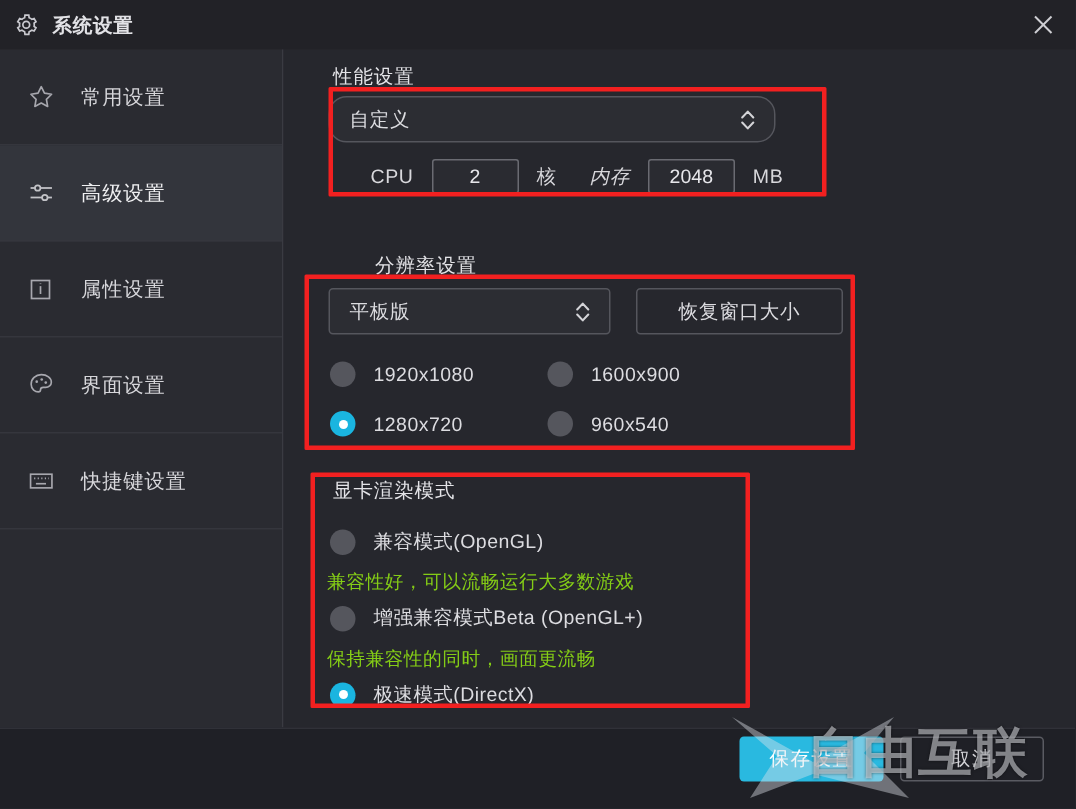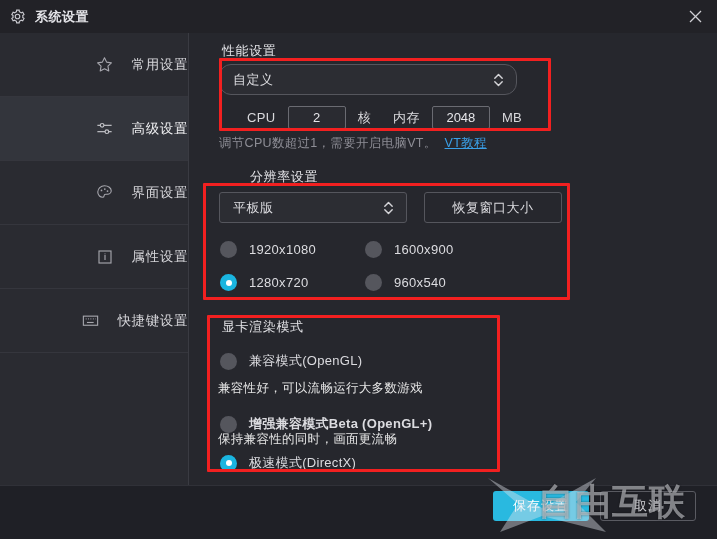--- a/index.html
+++ b/index.html
@@ -65,21 +65,20 @@
   }
   .side-item {
     position: relative;
     height: 64px;
     display: flex;
     align-items: center;
     padding-left: 17px;
     box-sizing: border-box;
     border-bottom: 1px solid #35363d;
     cursor: pointer;
-    justify-content: flex-end;
   }
   .side-item.active {
     background: #33353c;
   }
   .side-item .s-icon {
     width: 20px; height: 20px;
     display: flex; align-items: center; justify-content: center;
     opacity: .85;
   }
   .side-item .s-label {
@@ -215,21 +214,21 @@
   .radio-label {
     margin-left: 12px;
     font-size: 13px;
     color: #dcdce0;
     letter-spacing: .3px;
     white-space: nowrap;
   }
   .radio-desc {
     position: absolute;
     font-size: 12.5px;
-    color: #e5e5e5;
+    color: #84cc16;
     letter-spacing: .3px;
   }
 
   
   .annot {
     position: absolute;
     border: 3px solid #f22020;
     box-sizing: border-box;
     pointer-events: none;
     border-radius: 1px;
@@ -333,39 +332,39 @@
           <line x1="3" y1="16" x2="21" y2="16"></line>
           <circle cx="9" cy="8" r="2.3" fill="#33353c"></circle>
           <circle cx="15" cy="16" r="2.3" fill="#33353c"></circle>
         </svg>
       </span>
       <span class="s-label">高级设置</span>
     </div>
 
     <div class="side-item">
       <span class="s-icon">
+        <svg width="18" height="18" viewBox="0 0 24 24" fill="none" stroke="#bdbdc4" stroke-width="1.5">
+          <rect x="4" y="4" width="16" height="16"></rect>
+          <line x1="12" y1="9" x2="12" y2="16"></line>
+          <line x1="12" y1="6.6" x2="12" y2="7.2"></line>
+        </svg>
+      </span>
+      <span class="s-label">属性设置</span>
+    </div>
+
+    <div class="side-item">
+      <span class="s-icon">
         <svg width="19" height="19" viewBox="0 0 24 24" fill="none" stroke="#bdbdc4" stroke-width="1.4">
           <path d="M12 3.5c-4.7 0-8.5 3.6-8.5 8 0 4.5 3.6 6.5 6 6.5 1.4 0 1.9-.9 1.9-1.7 0-1.5 1-2.1 2.3-2.1h2c2.6 0 4.8-2 4.8-4.4 0-3.6-3.6-6.3-8.5-6.3z"></path>
           <circle cx="8.2" cy="9.4" r="1.1" fill="#bdbdc4" stroke="none"></circle>
           <circle cx="12.4" cy="7.6" r="1.1" fill="#bdbdc4" stroke="none"></circle>
           <circle cx="15.8" cy="10.2" r="1.1" fill="#bdbdc4" stroke="none"></circle>
         </svg>
       </span>
       <span class="s-label">界面设置</span>
-    </div>
-
-    <div class="side-item">
-      <span class="s-icon">
-        <svg width="18" height="18" viewBox="0 0 24 24" fill="none" stroke="#bdbdc4" stroke-width="1.5">
-          <rect x="4" y="4" width="16" height="16"></rect>
-          <line x1="12" y1="9" x2="12" y2="16"></line>
-          <line x1="12" y1="6.6" x2="12" y2="7.2"></line>
-        </svg>
-      </span>
-      <span class="s-label">属性设置</span>
     </div>
 
     <div class="side-item">
       <span class="s-icon">
         <svg width="19" height="19" viewBox="0 0 24 24" fill="none" stroke="#bdbdc4" stroke-width="1.4">
           <rect x="3" y="6.5" width="18" height="11.5"></rect>
           <line x1="6" y1="10" x2="7" y2="10"></line>
           <line x1="9" y1="10" x2="10" y2="10"></line>
           <line x1="12" y1="10" x2="13" y2="10"></line>
           <line x1="15" y1="10" x2="16" y2="10"></line>
@@ -389,28 +388,25 @@
           <polyline points="1.8,6.3 5.5,2.4 9.2,6.3"></polyline>
           <polyline points="1.8,9.7 5.5,13.6 9.2,9.7"></polyline>
         </svg>
       </span>
     </div>
 
     <div class="field-row" style="left:30px; top:73px;padding-left:28px;">
       <span class="field-label">CPU</span>
       <input class="num-input" style="margin-left: 12px;" value="2">
       <span class="field-label" style="margin-left:12px;">核</span>
-      <span class="field-label" style="margin-left:22px;">内存</span>
+      <span class="field-label" style="margin-left:22px;font-style:italic;">内存</span>
       <input class="num-input" style="margin-left: 12px;" value="2048">
       <span class="field-label" style="margin-left:12px;">MB</span>
     </div>
 
-    <div class="hint" style="left:30px; top:102px;">
-      <span>调节CPU数超过1，需要开启电脑VT。</span><span class="link">VT教程</span>
-    </div>
 
     <div class="sec-title" style="left:33px; top:135px;margin-left:28px;">分辨率设置</div>
 
     <div class="dropdown" style="left:30px; top:159px; width:188px; height:31px;">
       <span class="dd-text">平板版</span>
       <span class="dd-arrows">
         <svg width="11" height="16" viewBox="0 0 11 16" fill="none" stroke="#d4d4d8" stroke-width="1.4" stroke-linecap="round" stroke-linejoin="round">
           <polyline points="1.8,6.3 5.5,2.4 9.2,6.3"></polyline>
           <polyline points="1.8,9.7 5.5,13.6 9.2,9.7"></polyline>
         </svg>
@@ -437,21 +433,21 @@
     </div>
 
     <div class="sec-title" style="left:33px; top:285px;">显卡渲染模式</div>
 
     <div class="radio-row" style="left:31px; top:319px;">
       <span class="radio"></span>
       <span class="radio-label">兼容模式(OpenGL)</span>
     </div>
     <div class="radio-desc" style="left:29px; top:347px;">兼容性好，可以流畅运行大多数游戏</div>
 
-    <div class="radio-row" style="left:31px; top:382px;font-weight:bold;">
+    <div class="radio-row" style="left:31px; top:370px;">
       <span class="radio"></span>
       <span class="radio-label">增强兼容模式Beta (OpenGL+)</span>
     </div>
     <div class="radio-desc" style="left:29px; top:398px;">保持兼容性的同时，画面更流畅</div>
 
     <div class="radio-row" style="left:31px; top:421px;">
       <span class="radio sel"></span>
       <span class="radio-label">极速模式(DirectX)</span>
     </div>
 

